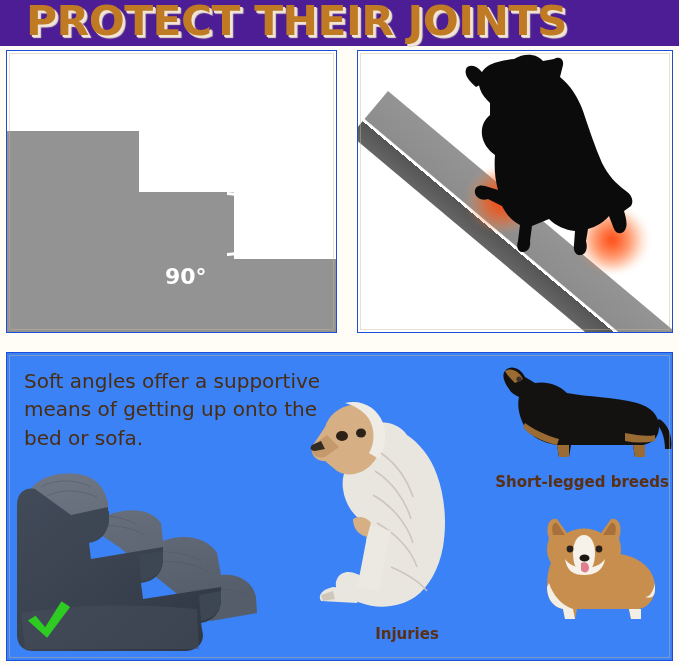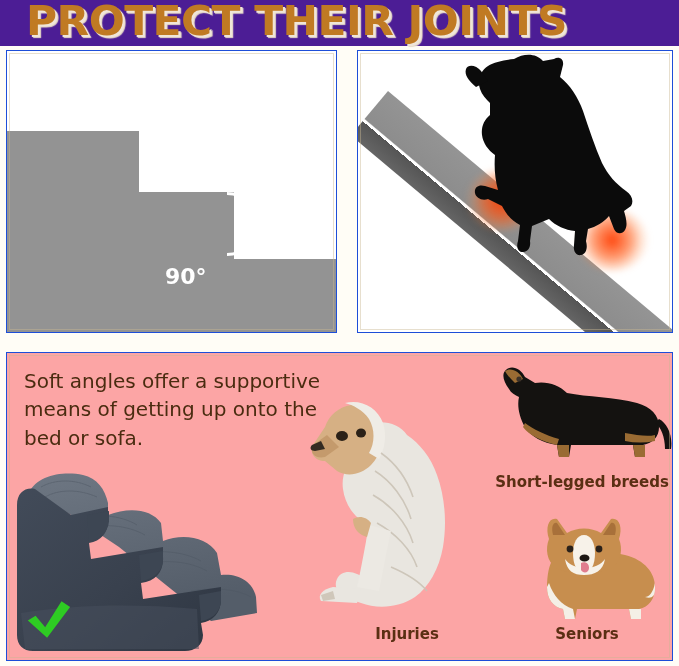--- a/index.html
+++ b/index.html
@@ -50,21 +50,21 @@
   .panel::after {
     content: "";
     position: absolute;
     left: 2px; top: 2px; right: 2px; bottom: 2px;
     border: 1px solid rgba(201,183,147,0.45);
     pointer-events: none;
   }
 
   #panel-steps  { left: 6px;   top: 50px;  width: 331px; height: 283px; }
   #panel-ramp   { left: 357px; top: 50px;  width: 316px; height: 283px; }
-  #panel-solution { left: 6px; top: 352px; width: 667px; height: 309px; background:#fca5a5; }
+  #panel-solution { left: 6px; top: 352px; width: 667px; height: 309px; background:#3b82f6; }
 
   
   .step-shape {
     position: absolute;
     background: #939393;
   }
   #step-lower { left: 0px;   top: 80px;  width: 132px; height: 203px; }
   #step-mid   { left: 132px; top: 141px; width: 95px;  height: 142px; }
   #step-upper { left: 227px; top: 208px; width: 104px; height: 75px;  }
   #step-angle-arc {
@@ -381,16 +381,15 @@
       <path fill="#f7f2e9" d="M 60 46 C 68 58, 92 58, 100 46 C 98 58, 90 62, 79 62 C 68 62, 62 58, 60 46 Z"></path>
 
       <circle cx="65" cy="36" r="3.4" fill="#2a211a"></circle>
       <circle cx="94" cy="36" r="3.4" fill="#2a211a"></circle>
       <ellipse cx="79.5" cy="45" rx="5" ry="3.6" fill="#1d1713"></ellipse>
       <path fill="#e07d8e" d="M 76 50 C 80 48, 84 50, 84 55 C 84 60, 78 61, 76 57 Z"></path>
     </svg>
 
     <div class="photo-label" id="label-short">Short-legged breeds</div>
     <div class="photo-label" id="label-injuries">Injuries</div>
-    <div class="photo-label" id="label-seniors">Seniors</div>
   </div>
 
 </div>
 
 </body></html>

